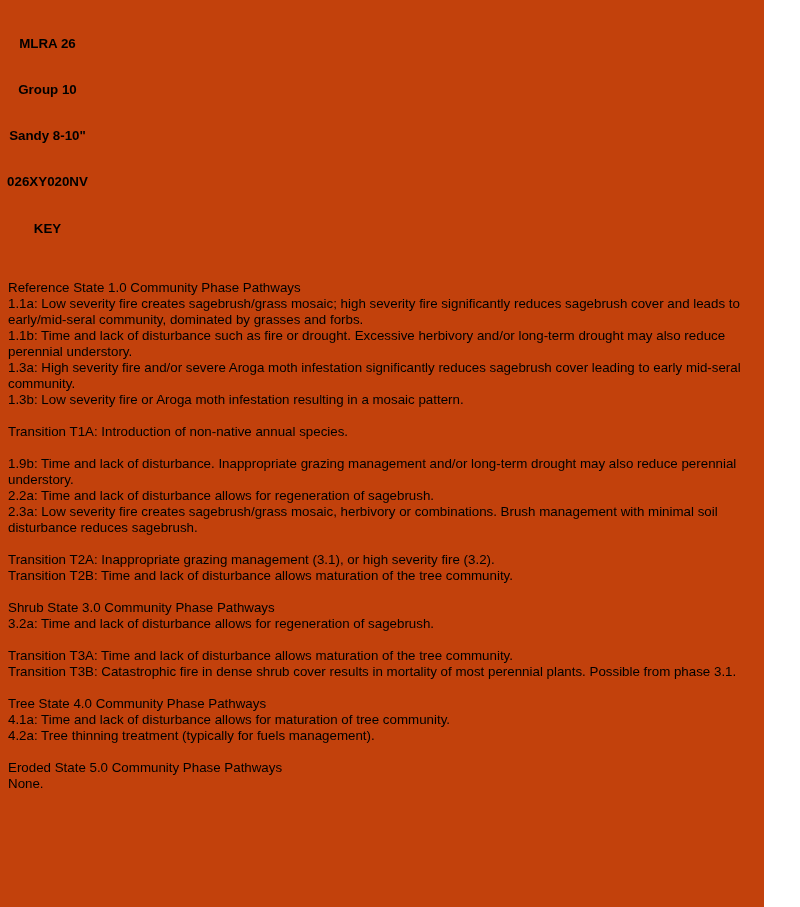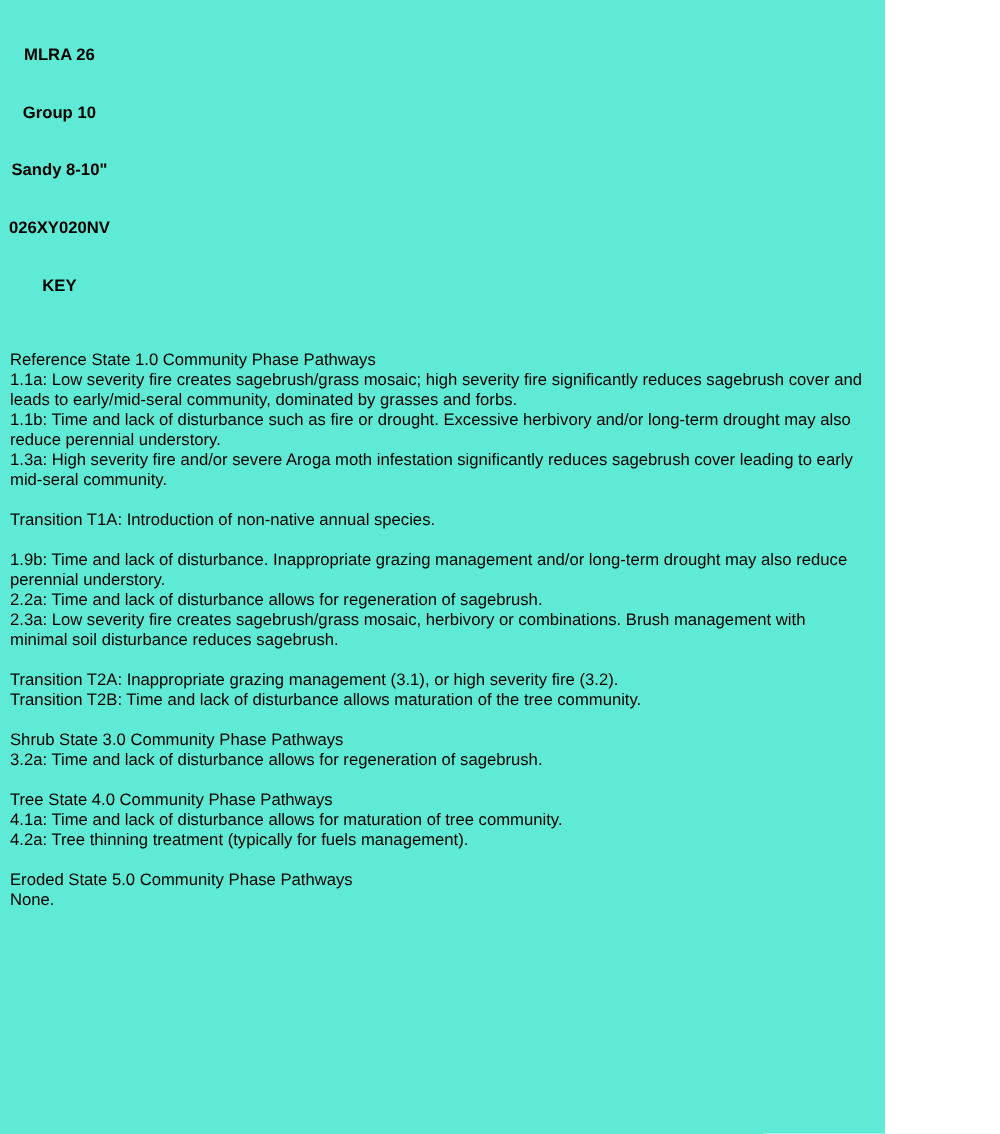--- a/index.html
+++ b/index.html
@@ -2,24 +2,24 @@
 <html><head>
 <meta charset="utf-8">
 <style>
   html, body {
     margin: 0;
     padding: 0;
     background: #ffffff;
   }
   .page {
     position: relative;
-    width: 708px;
+    width: 764px;
     height: 907px;
     box-sizing: border-box;
-    background: #5eead4;
+    background: #c2410c;
     color: #000000;
     font-family: "Liberation Sans", sans-serif;
     overflow: hidden;
   }
   .doc-header {
     padding-top: 5px;
     width: 95px;
     text-align: center;
     font-weight: bold;
     font-size: 13.33px;
@@ -54,20 +54,21 @@
     <div>KEY</div>
   </div>
 
   <div class="doc-body">
 
     <div class="group">
       <p>Reference State 1.0 Community Phase Pathways</p>
       <p>1.1a: Low severity fire creates sagebrush/grass mosaic; high severity fire significantly reduces sagebrush cover and leads to early/mid-seral community, dominated by grasses and forbs.</p>
       <p>1.1b: Time and lack of disturbance such as fire or drought. Excessive herbivory and/or long-term drought may also reduce perennial understory.</p>
       <p>1.3a: High severity fire and/or severe Aroga moth infestation significantly reduces sagebrush cover leading to early mid-seral community.</p>
+      <p>1.3b: Low severity fire or Aroga moth infestation resulting in a mosaic pattern.</p>
     </div>
 
     <div class="group">
       <p>Transition T1A: Introduction of non-native annual species.</p>
     </div>
 
     <div class="group">
       <p>1.9b: Time and lack of disturbance. Inappropriate grazing management and/or long-term drought may also reduce perennial understory.</p>
       <p>2.2a: Time and lack of disturbance allows for regeneration of sagebrush.</p>
       <p>2.3a: Low severity fire creates sagebrush/grass mosaic, herbivory or combinations. Brush management with minimal soil disturbance reduces sagebrush.</p>
@@ -76,20 +77,24 @@
     <div class="group">
       <p>Transition T2A: Inappropriate grazing management (3.1), or high severity fire (3.2).</p>
       <p>Transition T2B: Time and lack of disturbance allows maturation of the tree community.</p>
     </div>
 
     <div class="group">
       <p>Shrub State 3.0 Community Phase Pathways</p>
       <p>3.2a: Time and lack of disturbance allows for regeneration of sagebrush.</p>
     </div>
 
+    <div class="group">
+      <p>Transition T3A: Time and lack of disturbance allows maturation of the tree community.</p>
+      <p>Transition T3B: Catastrophic fire in dense shrub cover results in mortality of most perennial plants. Possible from phase 3.1.</p>
+    </div>
 
     <div class="group">
       <p>Tree State 4.0 Community Phase Pathways</p>
       <p>4.1a: Time and lack of disturbance allows for maturation of tree community.</p>
       <p>4.2a: Tree thinning treatment (typically for fuels management).</p>
     </div>
 
     <div class="group">
       <p>Eroded State 5.0 Community Phase Pathways</p>
       <p>None.</p>

